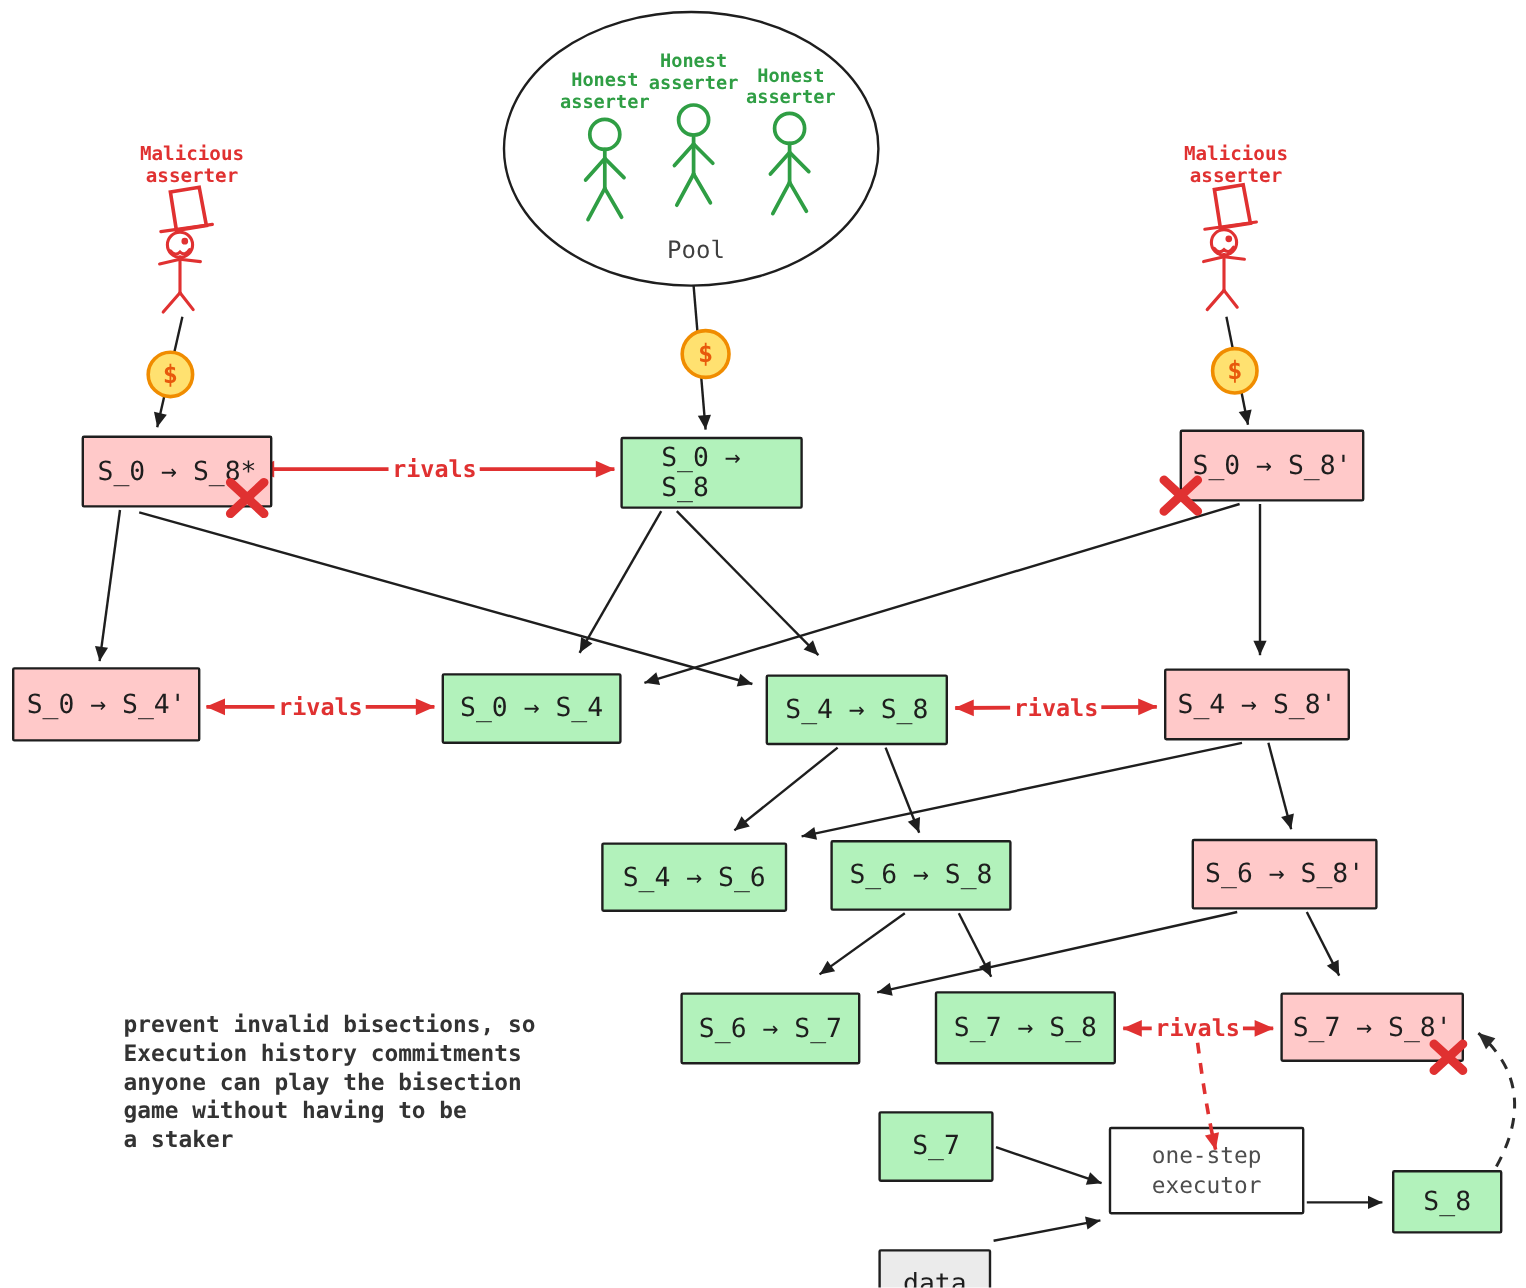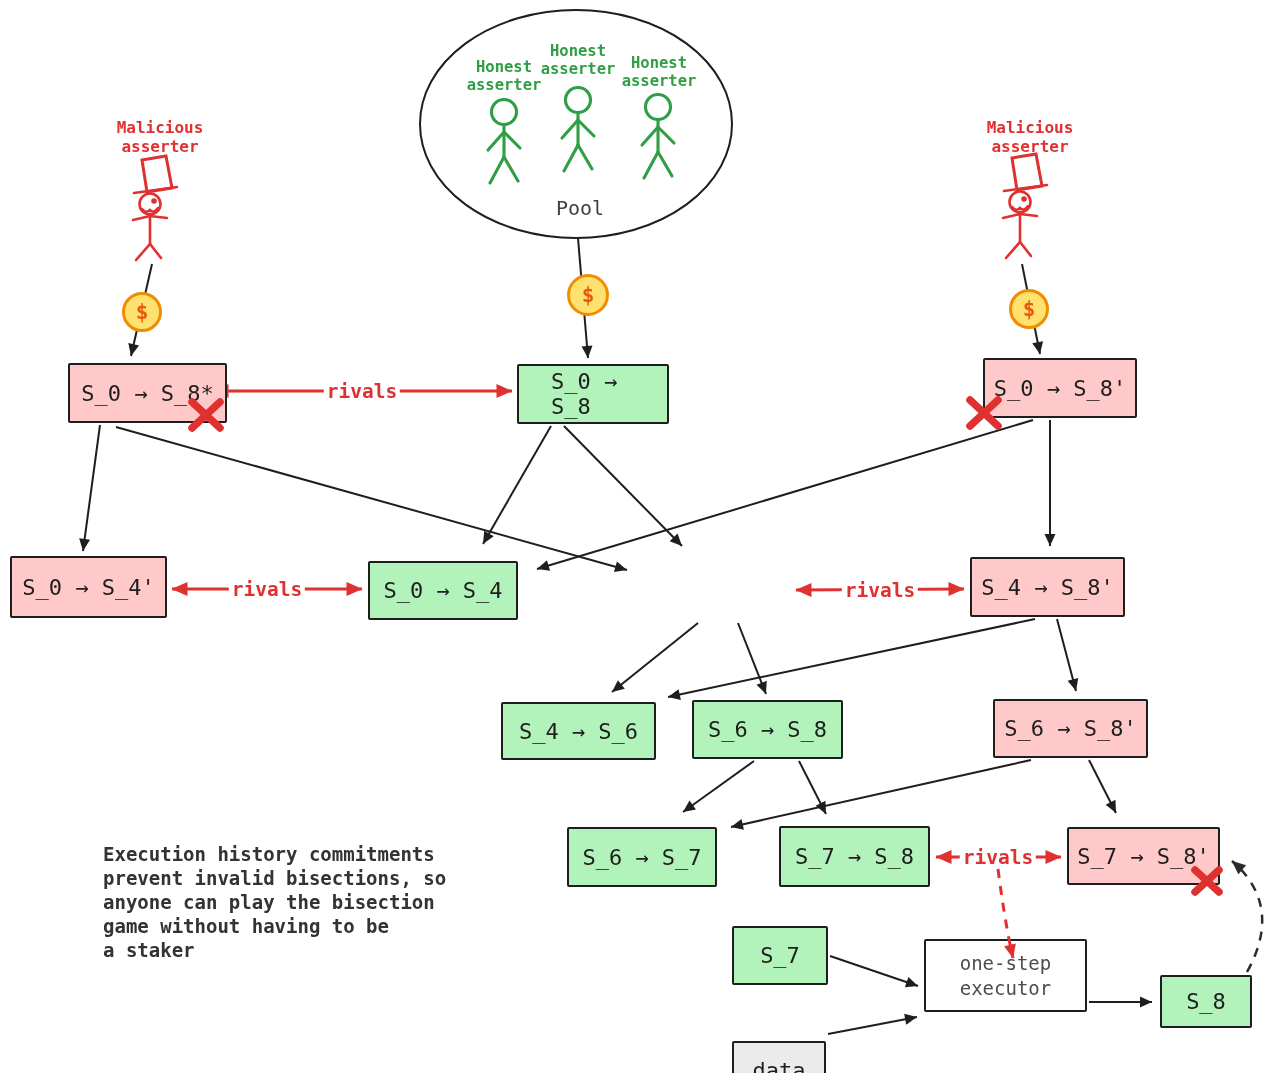--- a/index.html
+++ b/index.html
@@ -107,40 +107,41 @@
     </div>
   <div class="coin" style="left:1009px;top:289px;width:40px;height:40px;">
       <span>$</span>
     </div>
 
   <div class="node pink" style="left:48px;top:363px;width:159px;height:60px;margin-left:20px;">S_0 → S_8*</div>
   <div class="node green" style="left:517px;top:364px;width:152px;height:60px;padding-left:32px;">S_0 → S_8</div>
   <div class="node pink" style="left:983px;top:358px;width:154px;height:60px;">S_0 → S_8'</div>
   <div class="node pink" style="left:10px;top:556px;width:157px;height:62px;">S_0 → S_4'</div>
   <div class="node green" style="left:368px;top:561px;width:150px;height:59px;">S_0 → S_4</div>
+  <div class="node green" style="left:638px;top:562px;width:152px;height:59px;">S_4 → S_8</div>
   <div class="node pink" style="left:970px;top:557px;width:155px;height:60px;">S_4 → S_8'</div>
   <div class="node green" style="left:501px;top:702px;width:155px;height:58px;">S_4 → S_6</div>
   <div class="node green" style="left:692px;top:700px;width:151px;height:59px;">S_6 → S_8</div>
   <div class="node pink" style="left:993px;top:699px;width:155px;height:59px;text-align:center;">S_6 → S_8'</div>
   <div class="node green" style="left:567px;top:827px;width:150px;height:60px;">S_6 → S_7</div>
   <div class="node green" style="left:779px;top:826px;width:151px;height:61px;">S_7 → S_8</div>
   <div class="node pink" style="left:1067px;top:827px;width:153px;height:58px;">S_7 → S_8'</div>
   <div class="node green" style="left:732px;top:926px;width:96px;height:59px;">S_7</div>
   <div class="node grayf" style="left:732px;top:1006px;width:94px;height:58px;margin-top:35px;">data</div>
   <div class="node whitef exec" style="left:924px;top:939px;width:163px;height:73px;">one-step executor</div>
   <div class="node green" style="left:1160px;top:975px;width:92px;height:53px;">S_8</div>
 
   <div class="rivals" style="left:362px;top:391px;">rivals</div>
   <div class="rivals" style="left:267px;top:589px;">rivals</div>
   <div class="rivals" style="left:880px;top:590px;">rivals</div>
   <div class="rivals" style="left:998px;top:857px;">rivals</div>
 
   <div class="note">
+    <div>prevent invalid bisections, so</div>
     <div>Execution history commitments</div>
-    <div>prevent invalid bisections, so</div>
     <div>anyone can play the bisection</div>
     <div>game without having to be</div>
     <div>a staker</div>
   </div>
 
   <svg class="layer" viewBox="0 0 1272 1073" style="z-index:6;">
     <defs>
       <marker id="ar2" markerUnits="userSpaceOnUse" markerWidth="17" markerHeight="15" refX="14.5" refY="7" orient="auto">
         <path d="M1,1 L15,7 L1,13 Z" fill="#e03131"></path>
       </marker>

